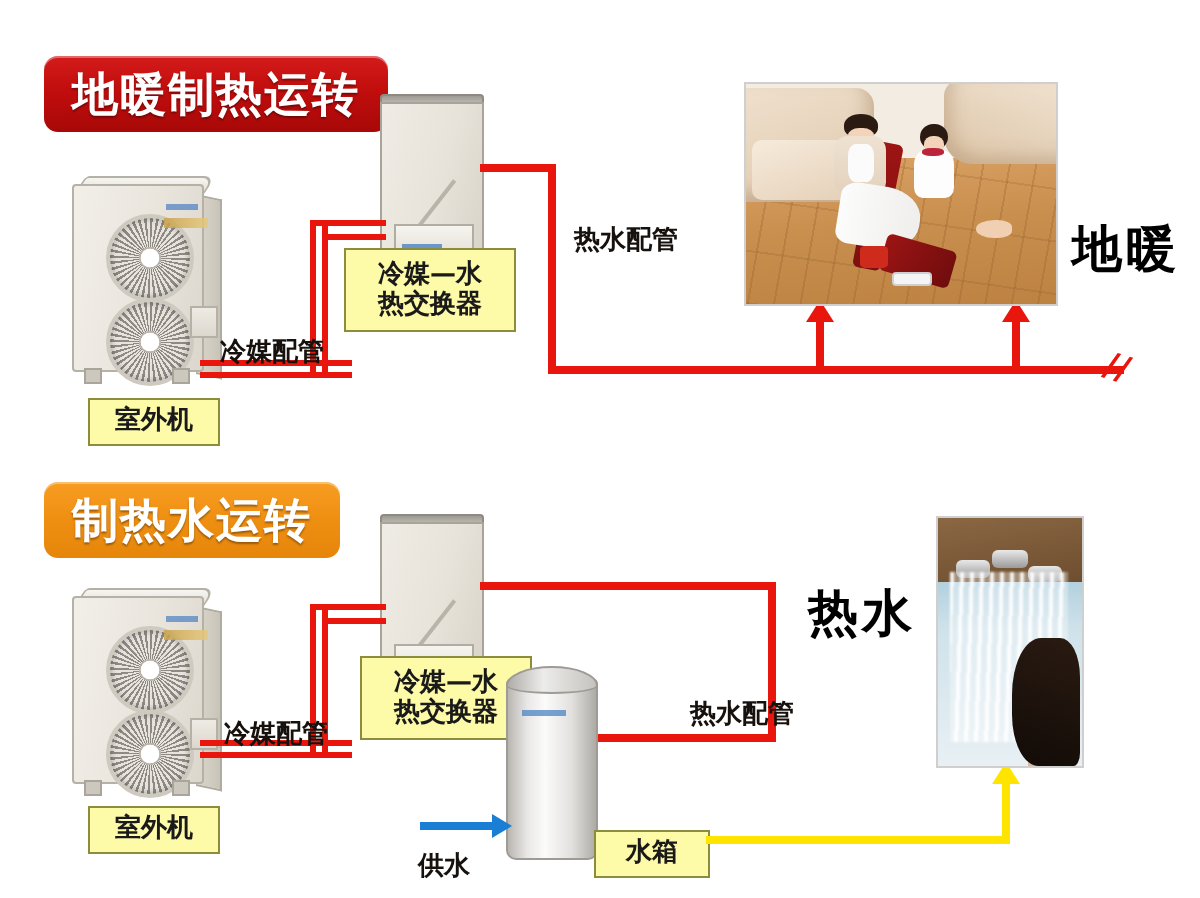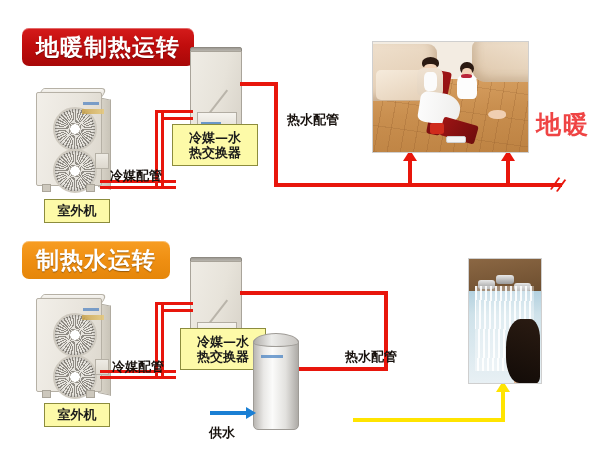--- a/index.html
+++ b/index.html
@@ -49,21 +49,21 @@
 
   
   .plain{
     position:absolute;
     color:#17110d;
     font-weight:bold;
     white-space:nowrap;
   }
   .bigplain{
     position:absolute;
-    color:#ef4444;
+    color:#000000;
     font-weight:bold;
     font-size:25px;
     letter-spacing:2px;
     white-space:nowrap;
   }
 
   
   .outdoor{position:absolute;}
   .ou-body{
     position:absolute;left:8px;top:4px;width:64px;height:92px;
@@ -436,34 +436,38 @@
   <div class="pipe" style="left:297px;top:367px;width:91px;height:4px;"></div>
 
   <div class="plain" style="left:345px;top:348px;font-size:13px;">热水配管</div>
 
   <div class="tank" style="left:253px;top:333px;width:44px;height:95px;">
     <div class="tank-body"></div>
     <div class="tank-top"></div>
     <div class="tank-brand"></div>
   </div>
 
+  <div class="ybox" style="left:297px;top:415px;width:56px;height:22px;font-size:13px;">
+    <span>水箱</span>
+  </div>
 
   <div class="pipe" style="left:210px;top:411px;width:38px;height:4px;background:#1a7fd4;"></div>
   <div class="arrow-right" style="left:246px;top:407px;"></div>
   <div class="plain" style="left:209px;top:424px;font-size:13px;">供水</div>
 
   <div class="ypipe" style="left:353px;top:418px;width:152px;height:4px;"></div>
   <div class="ypipe" style="left:501px;top:391px;width:4px;height:30px;"></div>
   <div class="arrow-up yellow" style="left:496px;top:381px;"></div>
 
   <div class="photo" style="left:468px;top:258px;width:72px;height:124px;">
     <div class="sh-bg"></div>
     <div class="sh-ceiling"></div>
     <div class="sh-head h1"></div>
     <div class="sh-head h2"></div>
     <div class="sh-head h3"></div>
     <div class="sh-water"></div>
     <div class="sh-shoulder"></div>
     <div class="sh-hair"></div>
   </div>
 
+  <div class="bigplain" style="left:404px;top:290px;">热水</div>
 
 </div>
 
 </body></html>

